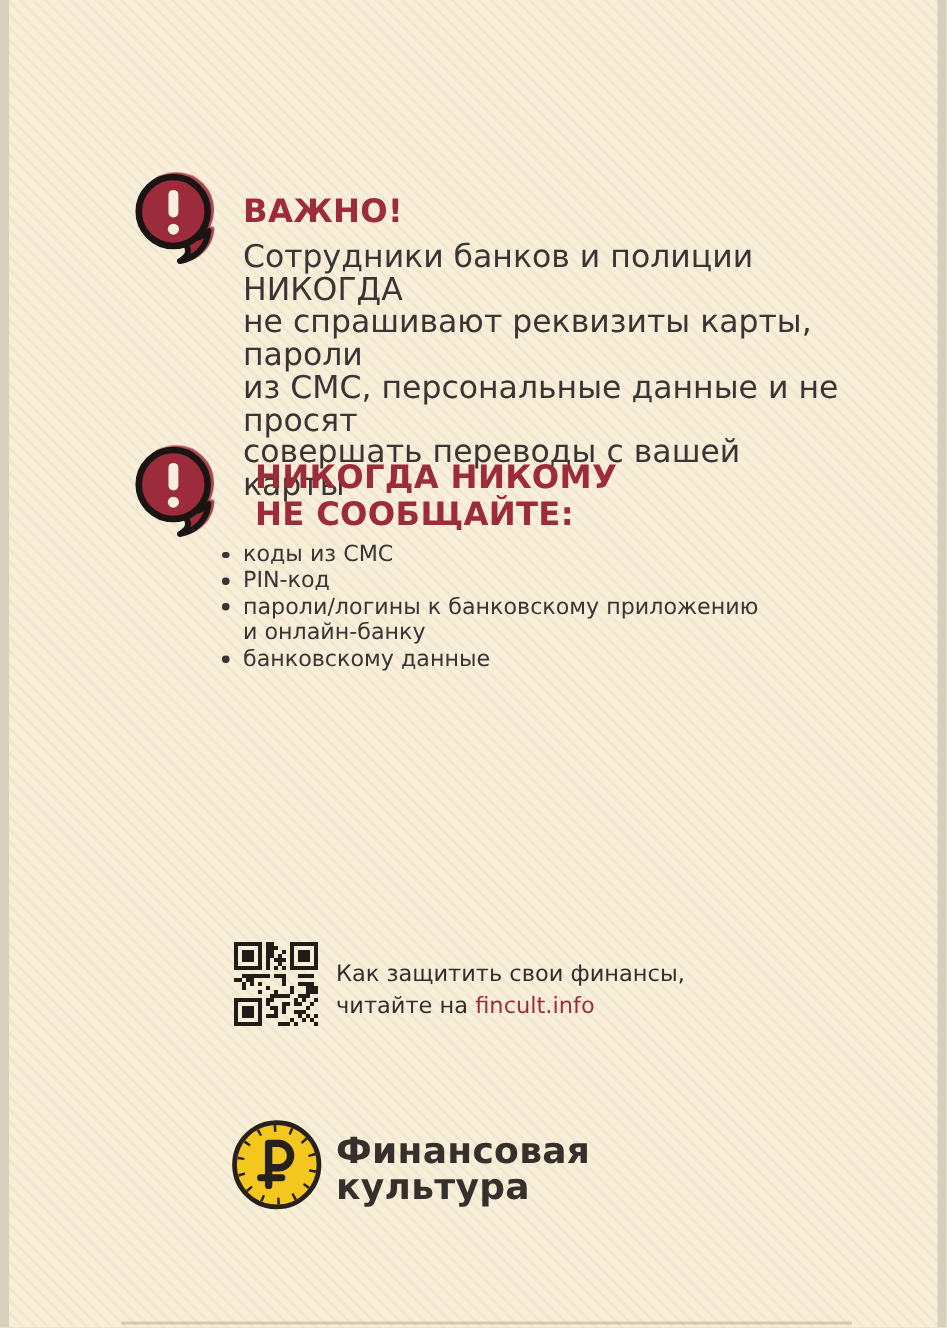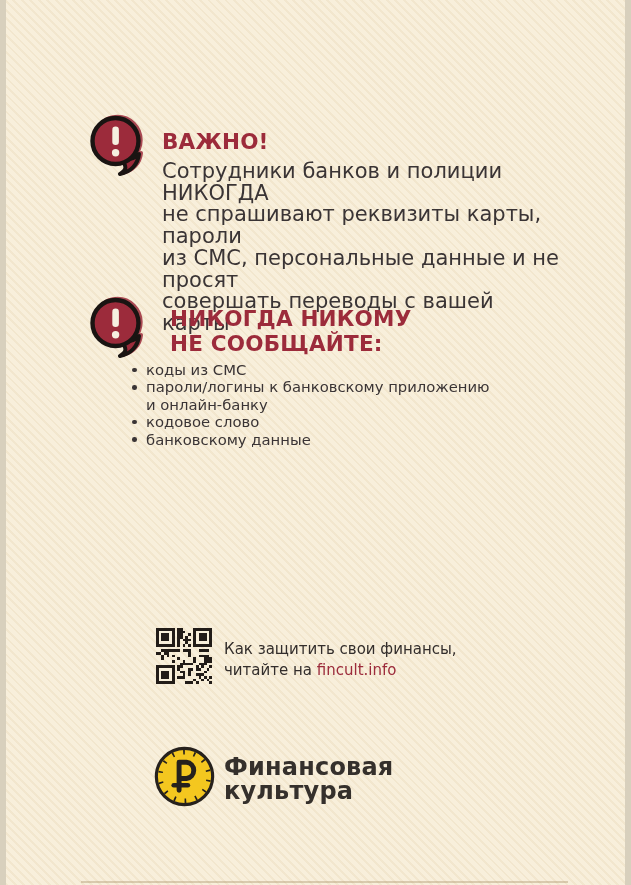--- a/index.html
+++ b/index.html
@@ -111,25 +111,25 @@
     <svg width="60" height="62" viewBox="0 0 60 62">
       <path d="M33 45 C39 52 39 56 32 60 C43 58 50 50 51 40 C46 45 39 46 33 45 Z" fill="#9c2b3b" stroke="#1a1412" stroke-width="4" stroke-linejoin="round"></path>
       <circle cx="27.5" cy="27" r="23" fill="#9c2b3b" stroke="#1a1412" stroke-width="4.4"></circle>
       <rect x="24.3" y="12.6" width="6.6" height="18.4" rx="3.3" fill="#f6efe0"></rect>
       <circle cx="27.6" cy="38.8" r="3.7" fill="#f6efe0"></circle>
     </svg>
   </div>
   <h2 class="abs sec-title" style="left:164px;top:306px;margin:0;">НИКОГДА НИКОМУ
 НЕ СООБЩАЙТЕ:</h2>
 
-  <ul class="abs bullets" style="left:124px;top:361px;">
+  <ul class="abs bullets" style="left:140px;top:361px;">
     <li>коды из СМС</li>
+    <li>PIN-код</li>
     <li>пароли/логины к банковскому приложению
 и онлайн-банку</li>
-    <li>кодовое слово</li>
     <li>банковскому данные</li>
   </ul>
 
   <div class="abs qr-box" style="left:150px;top:628px;"><svg width="56" height="56" viewBox="0 0 21 21" shape-rendering="crispEdges">
         <rect x="0" y="0" width="7" height="7" fill="#221c18"></rect>
         <rect x="1" y="1" width="5" height="5" fill="#f8efdb"></rect>
         <rect x="2" y="2" width="3" height="3" fill="#221c18"></rect>
         <rect x="14" y="0" width="7" height="7" fill="#221c18"></rect>
         <rect x="15" y="1" width="5" height="5" fill="#f8efdb"></rect>
         <rect x="16" y="2" width="3" height="3" fill="#221c18"></rect>

